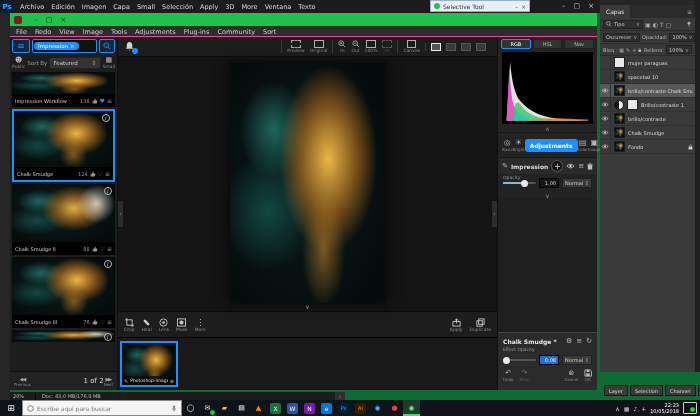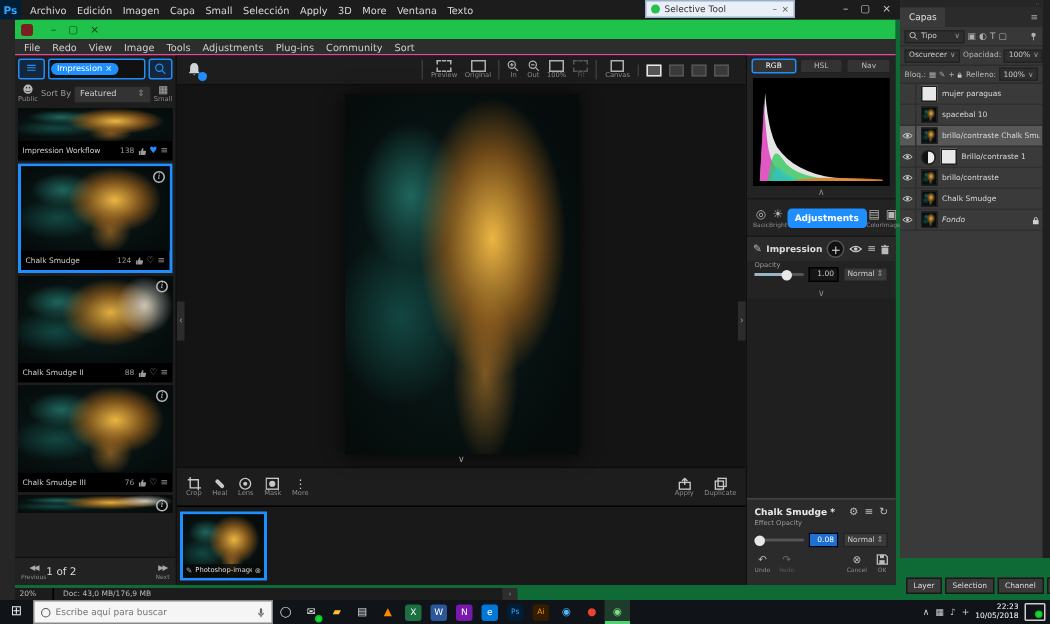--- a/index.html
+++ b/index.html
@@ -46,21 +46,21 @@
 .card{position:relative;background:#000;margin-bottom:2px}
 .card .img{width:100%}
 .card .ft{height:13px;display:flex;align-items:center;padding:0 3px;gap:2px}
 .card .nm{font-size:5px;color:#cfcfcf;flex:1;white-space:nowrap;overflow:hidden}
 .card .lk{font-size:5px;color:#9a9a9a}
 .card .hm{font-size:6px;color:#9a9a9a}
 .card .hm.liked{color:#1f8fff}
 .card.selected{border:2px solid #1f8fff}
 .info{position:absolute;top:3px;right:3px;width:8px;height:8px;border:1px solid #bbb;border-radius:50%;color:#ccc;font-size:5.5px;font-style:italic;font-family:"DejaVu Serif",serif;display:flex;align-items:center;justify-content:center;background:rgba(0,0,0,.35)}
 .pager{height:19px;display:flex;align-items:center;padding:0 4px;background:#222;border-top:1px solid #111}
-.pager .pg{flex:1;text-align:left;font-size:7px;color:#ddd}
+.pager .pg{flex:1;text-align:right;font-size:7px;color:#ddd}
 .pager .nav{font-size:5px;color:#aaa;letter-spacing:-1px}
 .pager .stack .lb{font-size:4px}
 
 .art{background:
  radial-gradient(42% 52% at 63% 40%, rgba(248,190,70,.95) 0%, rgba(200,120,30,.55) 45%, rgba(120,70,20,0) 75%),
  radial-gradient(20% 35% at 60% 78%, rgba(215,140,45,.55), rgba(0,0,0,0) 70%),
  radial-gradient(30% 28% at 28% 28%, rgba(35,115,105,.85), rgba(0,0,0,0) 72%),
  radial-gradient(40% 34% at 24% 62%, rgba(22,86,80,.75), rgba(0,0,0,0) 72%),
  radial-gradient(60% 60% at 45% 50%, rgba(10,30,28,1), rgba(6,12,12,1)),#070d0d}
 .art--light{background:

